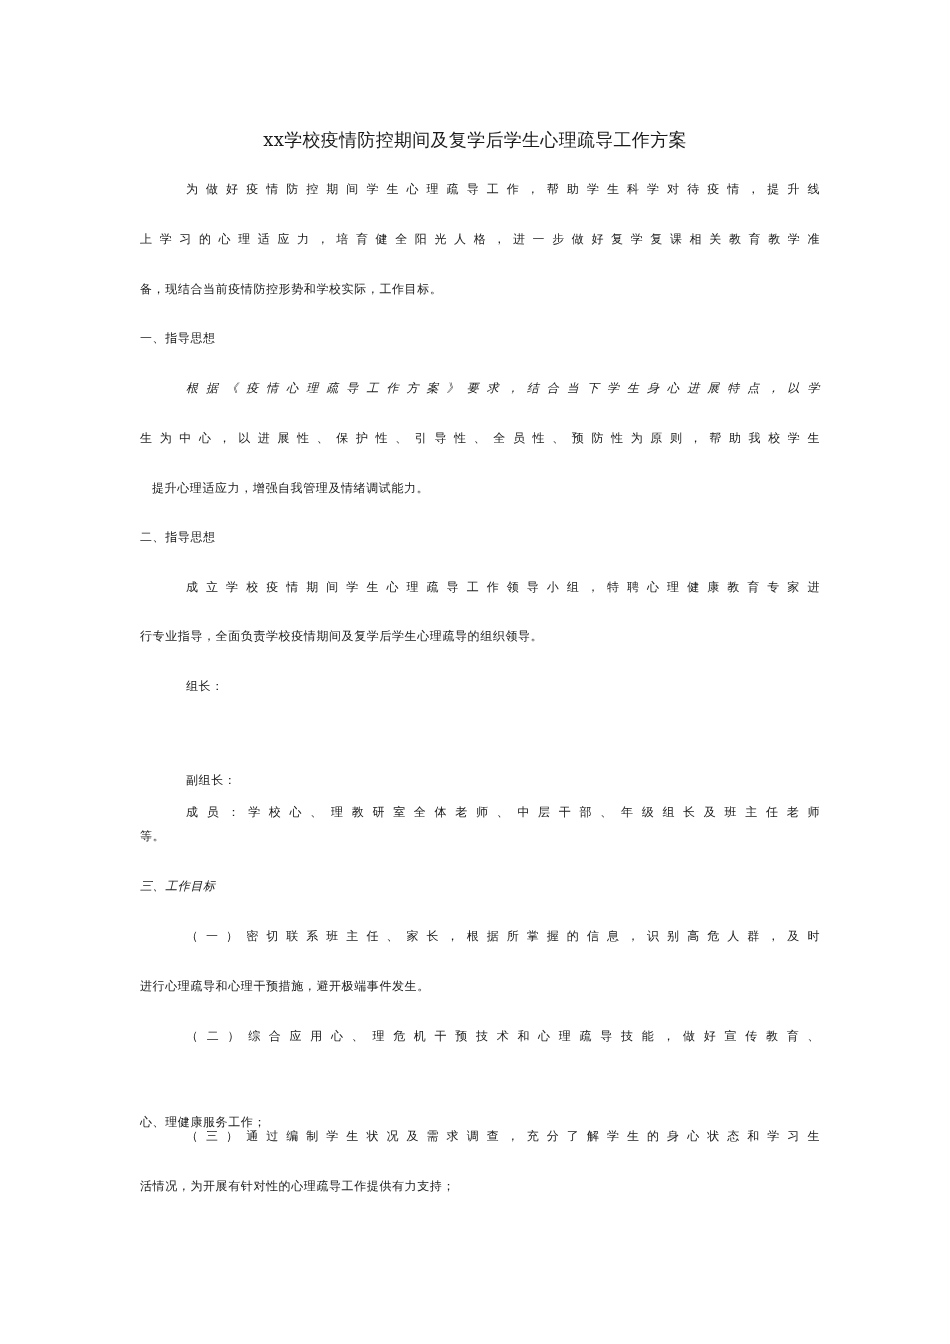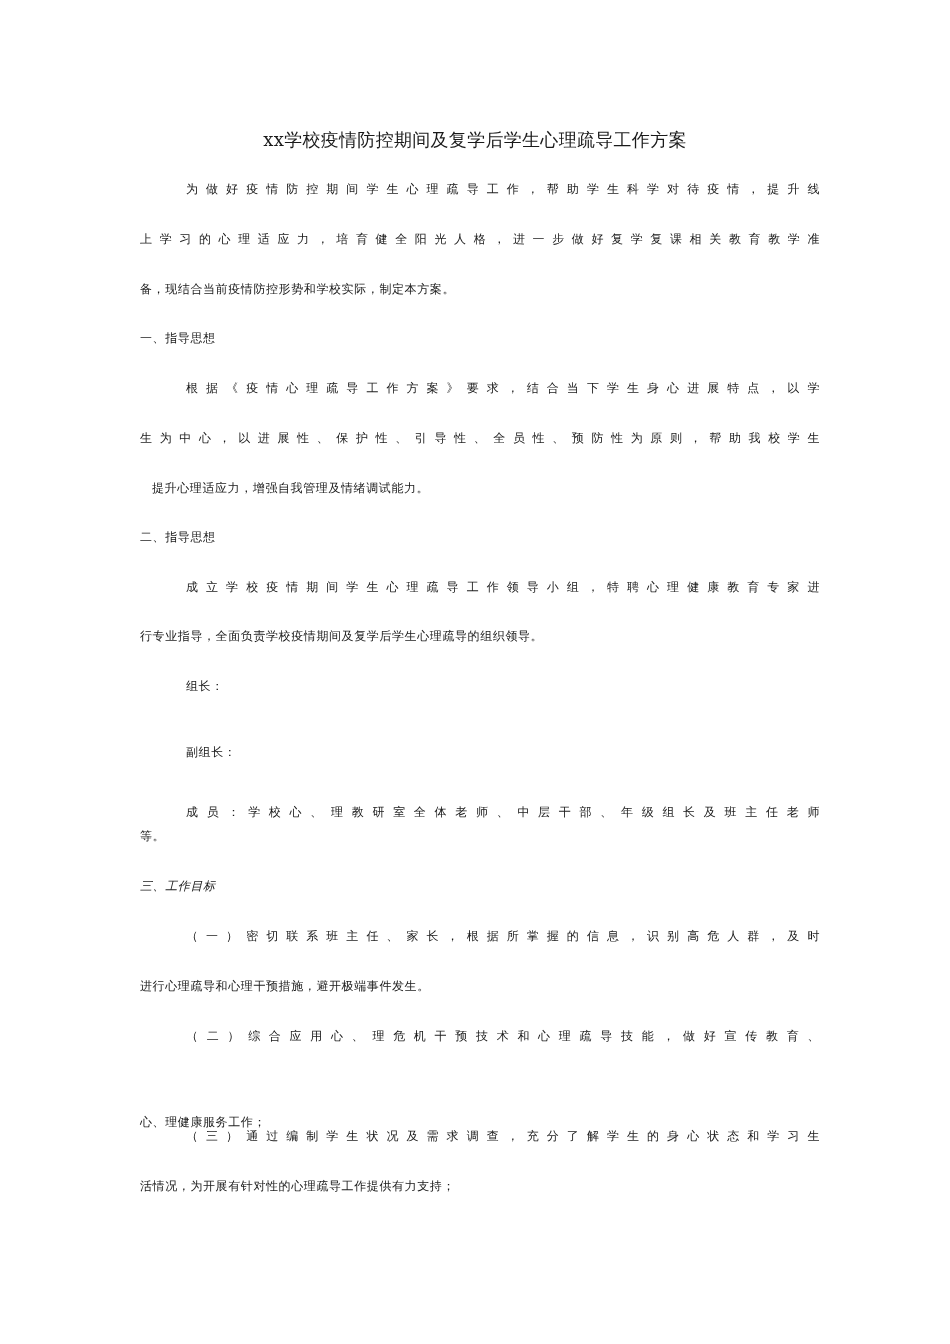--- a/index.html
+++ b/index.html
@@ -13,30 +13,30 @@
     .justify { text-align-last: justify; text-align: justify; }
   </style>
 </head>
 <body>
 
 <div class="page">
   <div class="line title" style="top:128px;">xx学校疫情防控期间及复学后学生心理疏导工作方案</div>
   <div id="body-lines">
       <div class="line indent justify" style="top: 177px;">为做好疫情防控期间学生心理疏导工作，帮助学生科学对待疫情，提升线</div>
       <div class="line justify" style="top: 227px;">上学习的心理适应力，培育健全阳光人格，进一步做好复学复课相关教育教学准</div>
-      <div class="line" style="top: 277px;">备，现结合当前疫情防控形势和学校实际，制定本方案。</div>
+      <div class="line" style="top: 277px;">备，现结合当前疫情防控形势和学校实际，工作目标。</div>
       <div class="line" style="top: 326px;">一、指导思想</div>
-      <div class="line indent justify" style="top: 376px;">根据《疫情心理疏导工作方案》要求，结合当下学生身心进展特点，以学</div>
+      <div class="line indent justify" style="top: 376px; font-style: italic;">根据《疫情心理疏导工作方案》要求，结合当下学生身心进展特点，以学</div>
       <div class="line justify" style="top: 426px;">生为中心，以进展性、保护性、引导性、全员性、预防性为原则，帮助我校学生</div>
       <div class="line" style="top: 476px; margin-left: 12px;">提升心理适应力，增强自我管理及情绪调试能力。</div>
       <div class="line" style="top: 525px;">二、指导思想</div>
       <div class="line indent justify" style="top: 575px;">成立学校疫情期间学生心理疏导工作领导小组，特聘心理健康教育专家进</div>
       <div class="line" style="top: 624px;">行专业指导，全面负责学校疫情期间及复学后学生心理疏导的组织领导。</div>
       <div class="line indent" style="top: 674px;">组长：</div>
-      <div class="line indent" style="top: 740px;">副组长：</div>
+      <div class="line indent" style="top: 768px;">副组长：</div>
       <div class="line indent justify" style="top: 774px; margin-top: 26px;">成员：学校心、理教研室全体老师、中层干部、年级组长及班主任老师</div>
       <div class="line" style="top: 824px;">等。</div>
       <div class="line" style="top: 874px; font-style: italic;">三、工作目标</div>
       <div class="line indent justify" style="top: 924px;">（一）密切联系班主任、家长，根据所掌握的信息，识别高危人群，及时</div>
       <div class="line" style="top: 974px;">进行心理疏导和心理干预措施，避开极端事件发生。</div>
       <div class="line indent justify" style="top: 1024px;">（二）综合应用心、理危机干预技术和心理疏导技能，做好宣传教育、</div>
       <div class="line" style="top: 1110px;">心、理健康服务工作；</div>
       <div class="line indent justify" style="top: 1124px;">（三）通过编制学生状况及需求调查，充分了解学生的身心状态和学习生</div>
       <div class="line" style="top: 1174px;">活情况，为开展有针对性的心理疏导工作提供有力支持；</div>
     </div>

